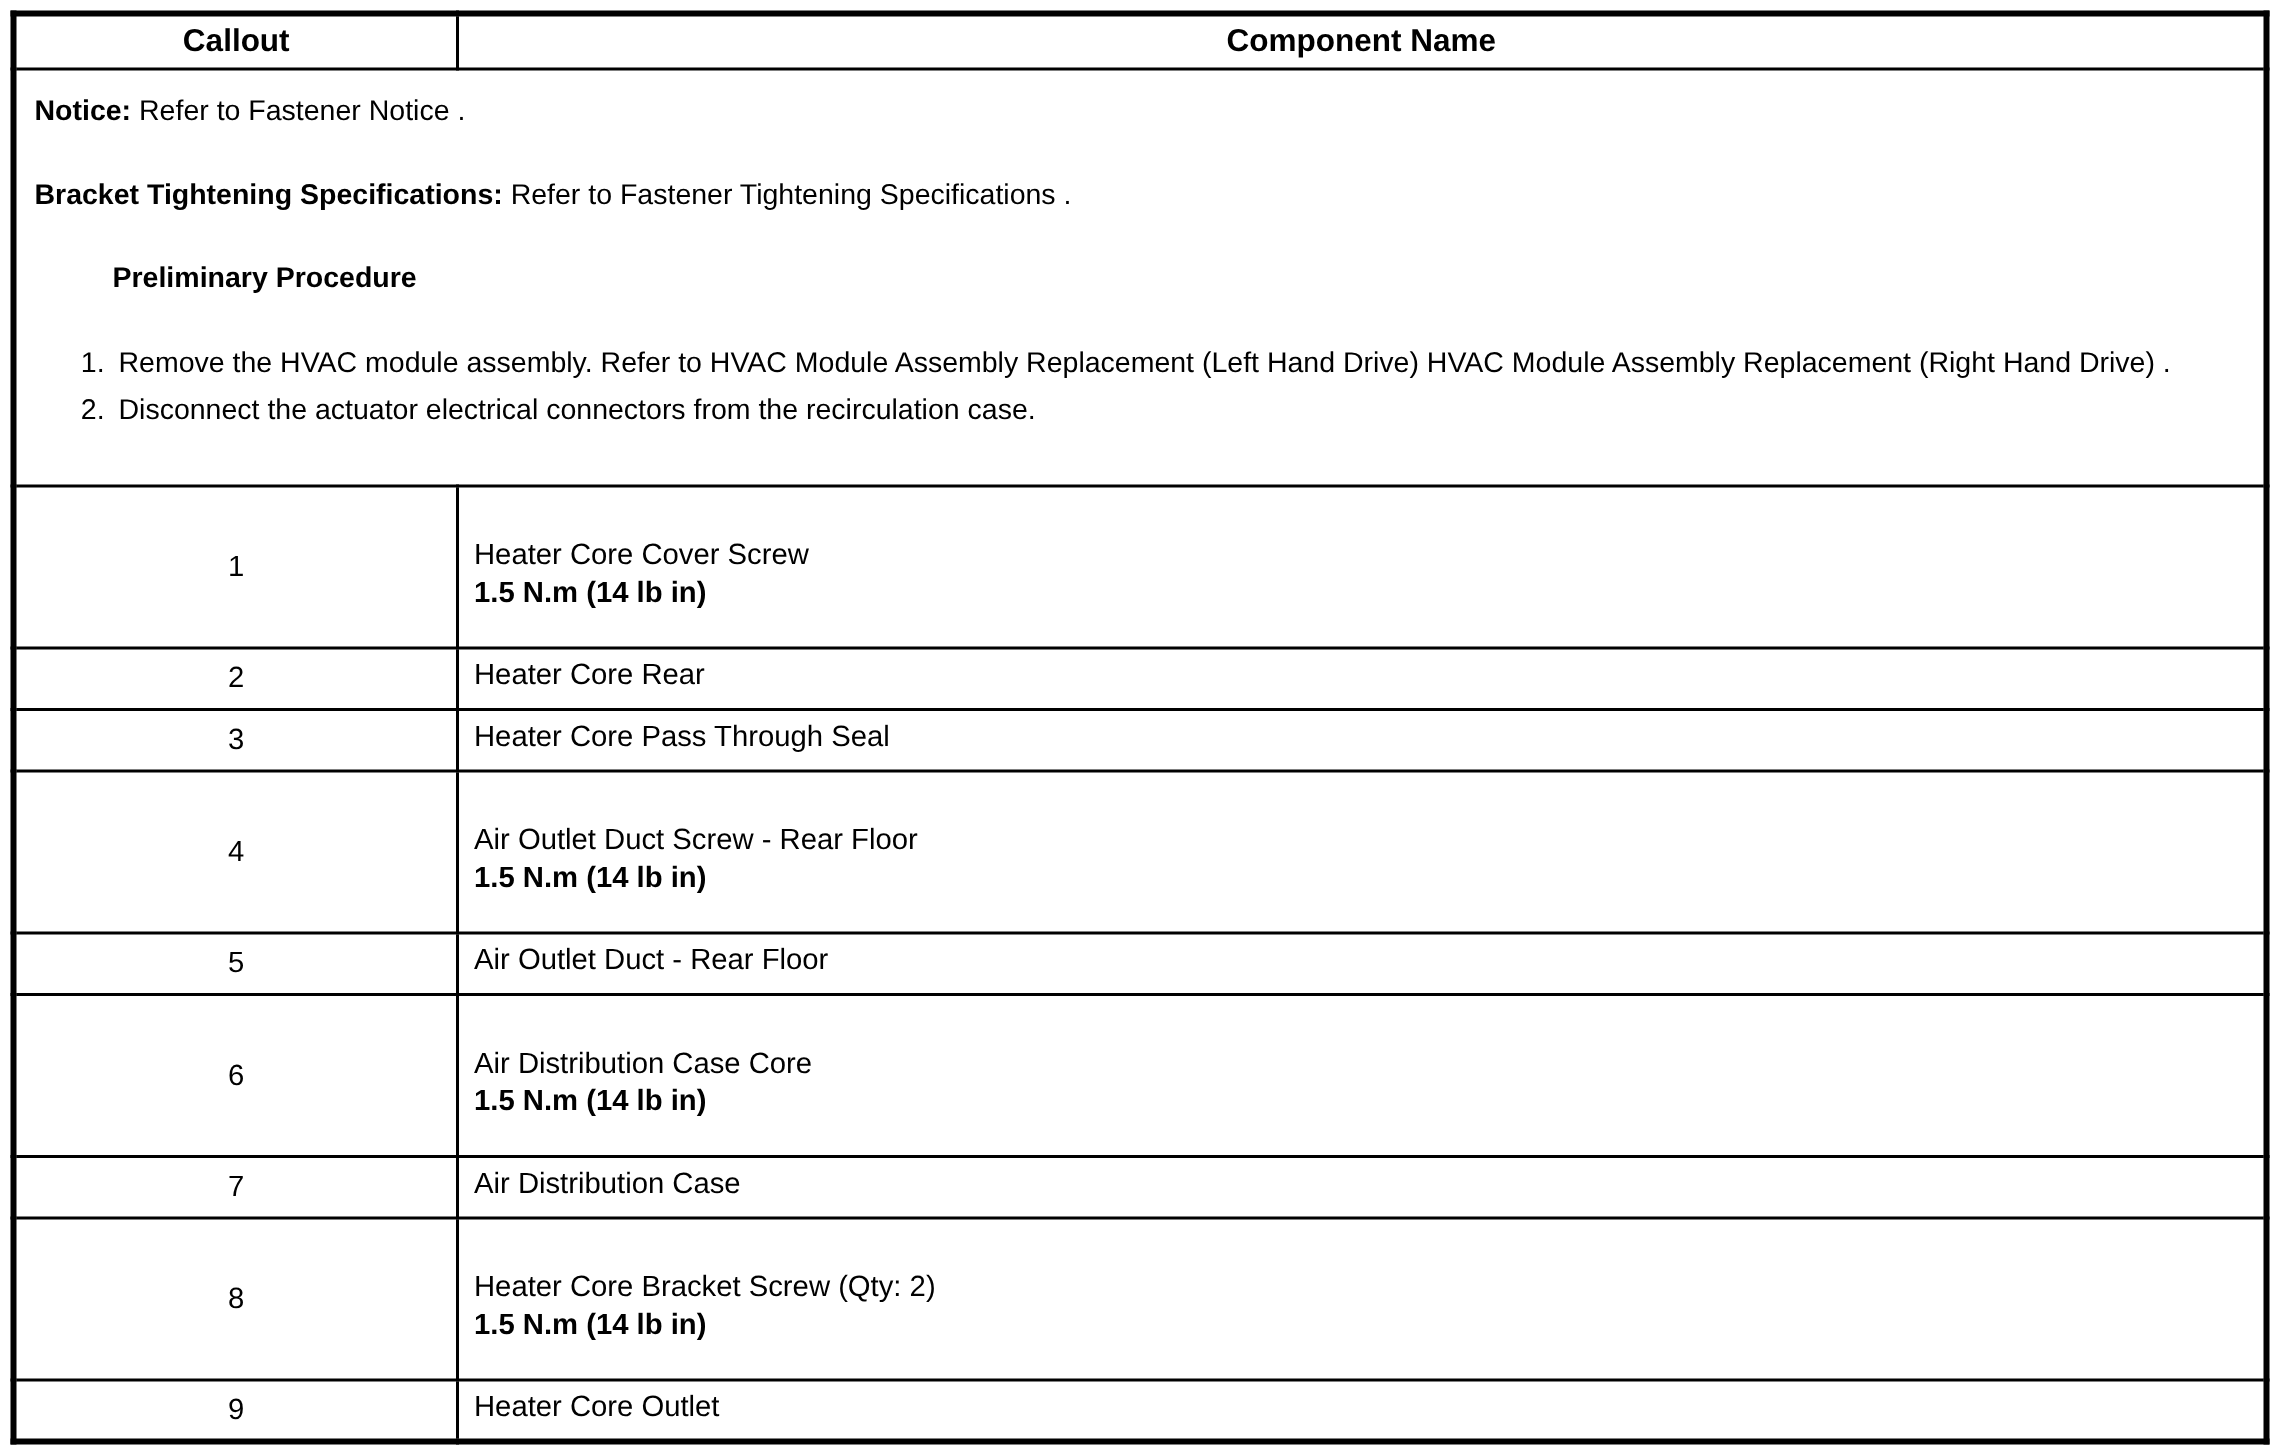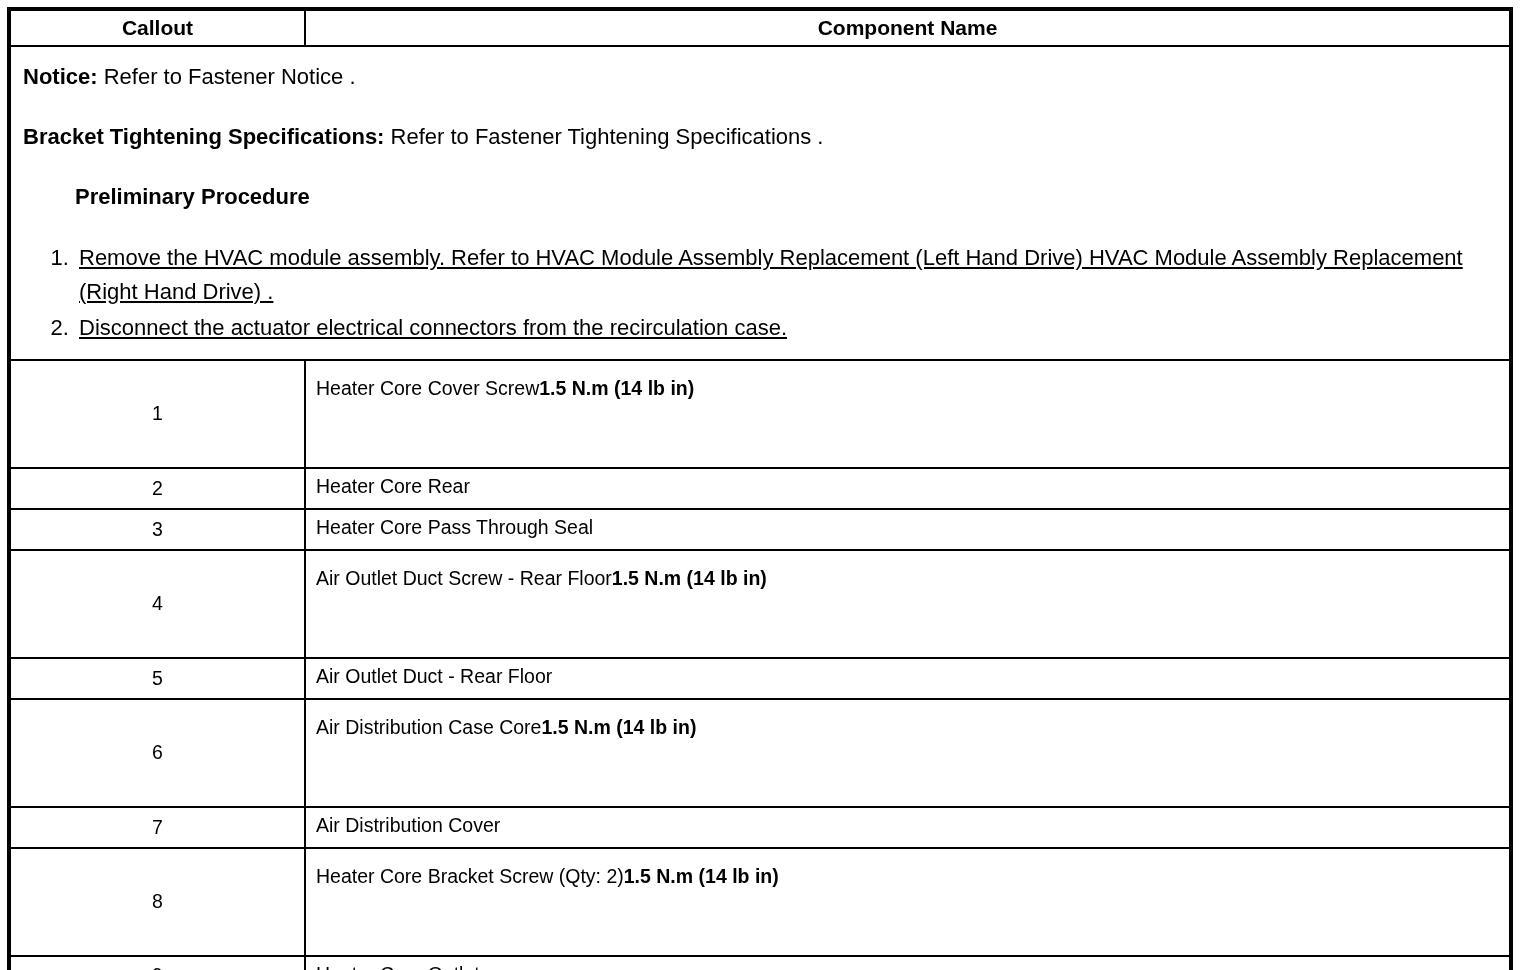--- a/index.html
+++ b/index.html
@@ -31,53 +31,53 @@
   col.callout-col { width: 296px; }
   th.head-cell {
     font-size: 21px;
     font-weight: bold;
     text-align: center;
     padding: 5px 4px;
     height: 36px;
   }
   td.notice-cell {
     padding: 10px 12px 12px 12px;
-    font-size: 22px;
+    font-size: 19px;
     vertical-align: top;
     line-height: 1.45;
   }
   .para { margin: 4px 0 28px 0; }
   .prelim-heading {
     font-weight: bold;
     margin: 0 0 28px 52px;
   }
   ol.steps {
     margin: 0;
     padding-left: 52px;
   }
   ol.steps li {
     padding-left: 4px;
     margin-bottom: 2px;
     line-height: 1.55;
-    text-decoration: underline;
   }
   td.callout-cell {
     text-align: center;
     vertical-align: middle;
     font-size: 19.5px;
     padding: 2px;
   }
   td.comp-cell {
     padding: 5px 4px 5px 10px;
     font-size: 19.5px;
     vertical-align: top;
   }
   .tall-inner {
     display: flex;
-    justify-content: flex-start;
+    flex-direction: column;
+    justify-content: center;
     min-height: 86px;
     margin-top: 10px;
   }
   .comp-name { line-height: 1.3; }
   .torque { font-weight: bold; line-height: 1.3; }
   tr.simple-row { height: 41px; }
   tr.tall-row { height: 99px; }
 </style>
 </head>
 <body>
@@ -158,21 +158,21 @@
           <div class="tall-inner">
             <div class="comp-name">Air Distribution Case Core</div>
             <div class="torque">1.5 N.m (14 lb in)</div>
           </div>
         </td>
       </tr>
 
       <tr class="simple-row">
         <td class="callout-cell">7</td>
         <td class="comp-cell">
-          <div class="comp-name">Air Distribution Cover</div>
+          <div class="comp-name">Air Distribution Case</div>
         </td>
       </tr>
 
       <tr class="tall-row">
         <td class="callout-cell">8</td>
         <td class="comp-cell">
           <div class="tall-inner">
             <div class="comp-name">Heater Core Bracket Screw (Qty: 2)</div>
             <div class="torque">1.5 N.m (14 lb in)</div>
           </div>

